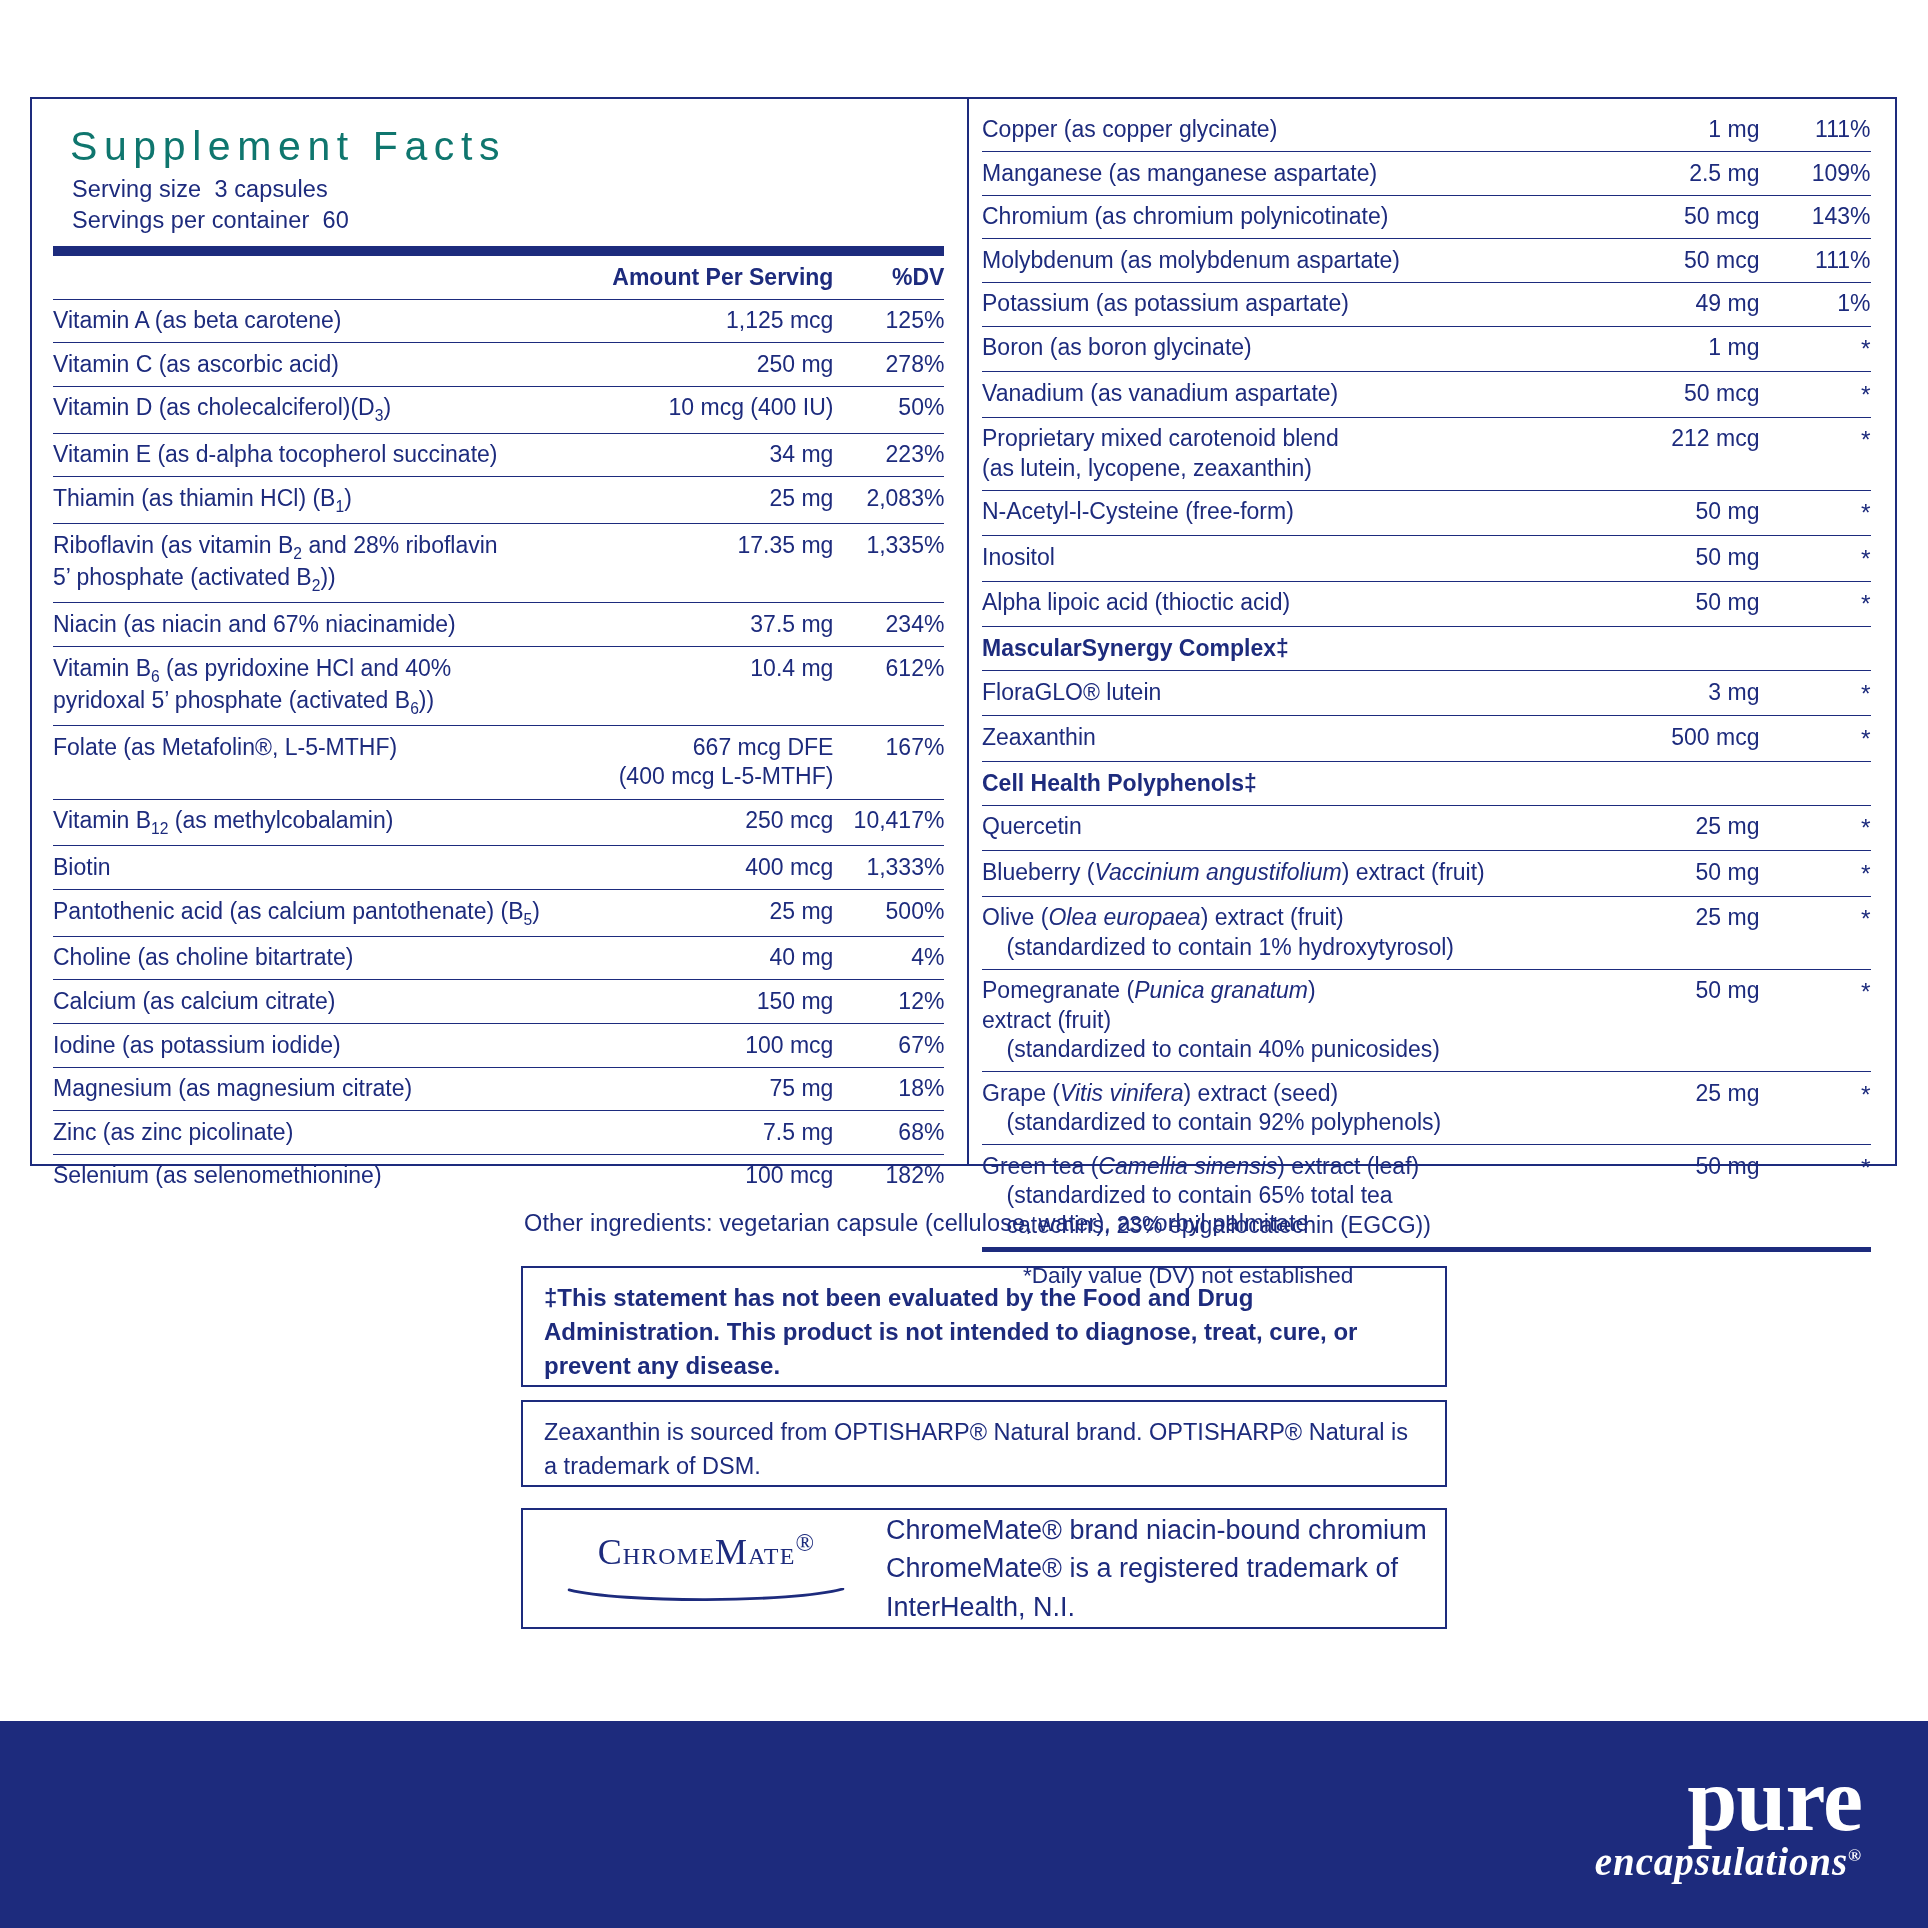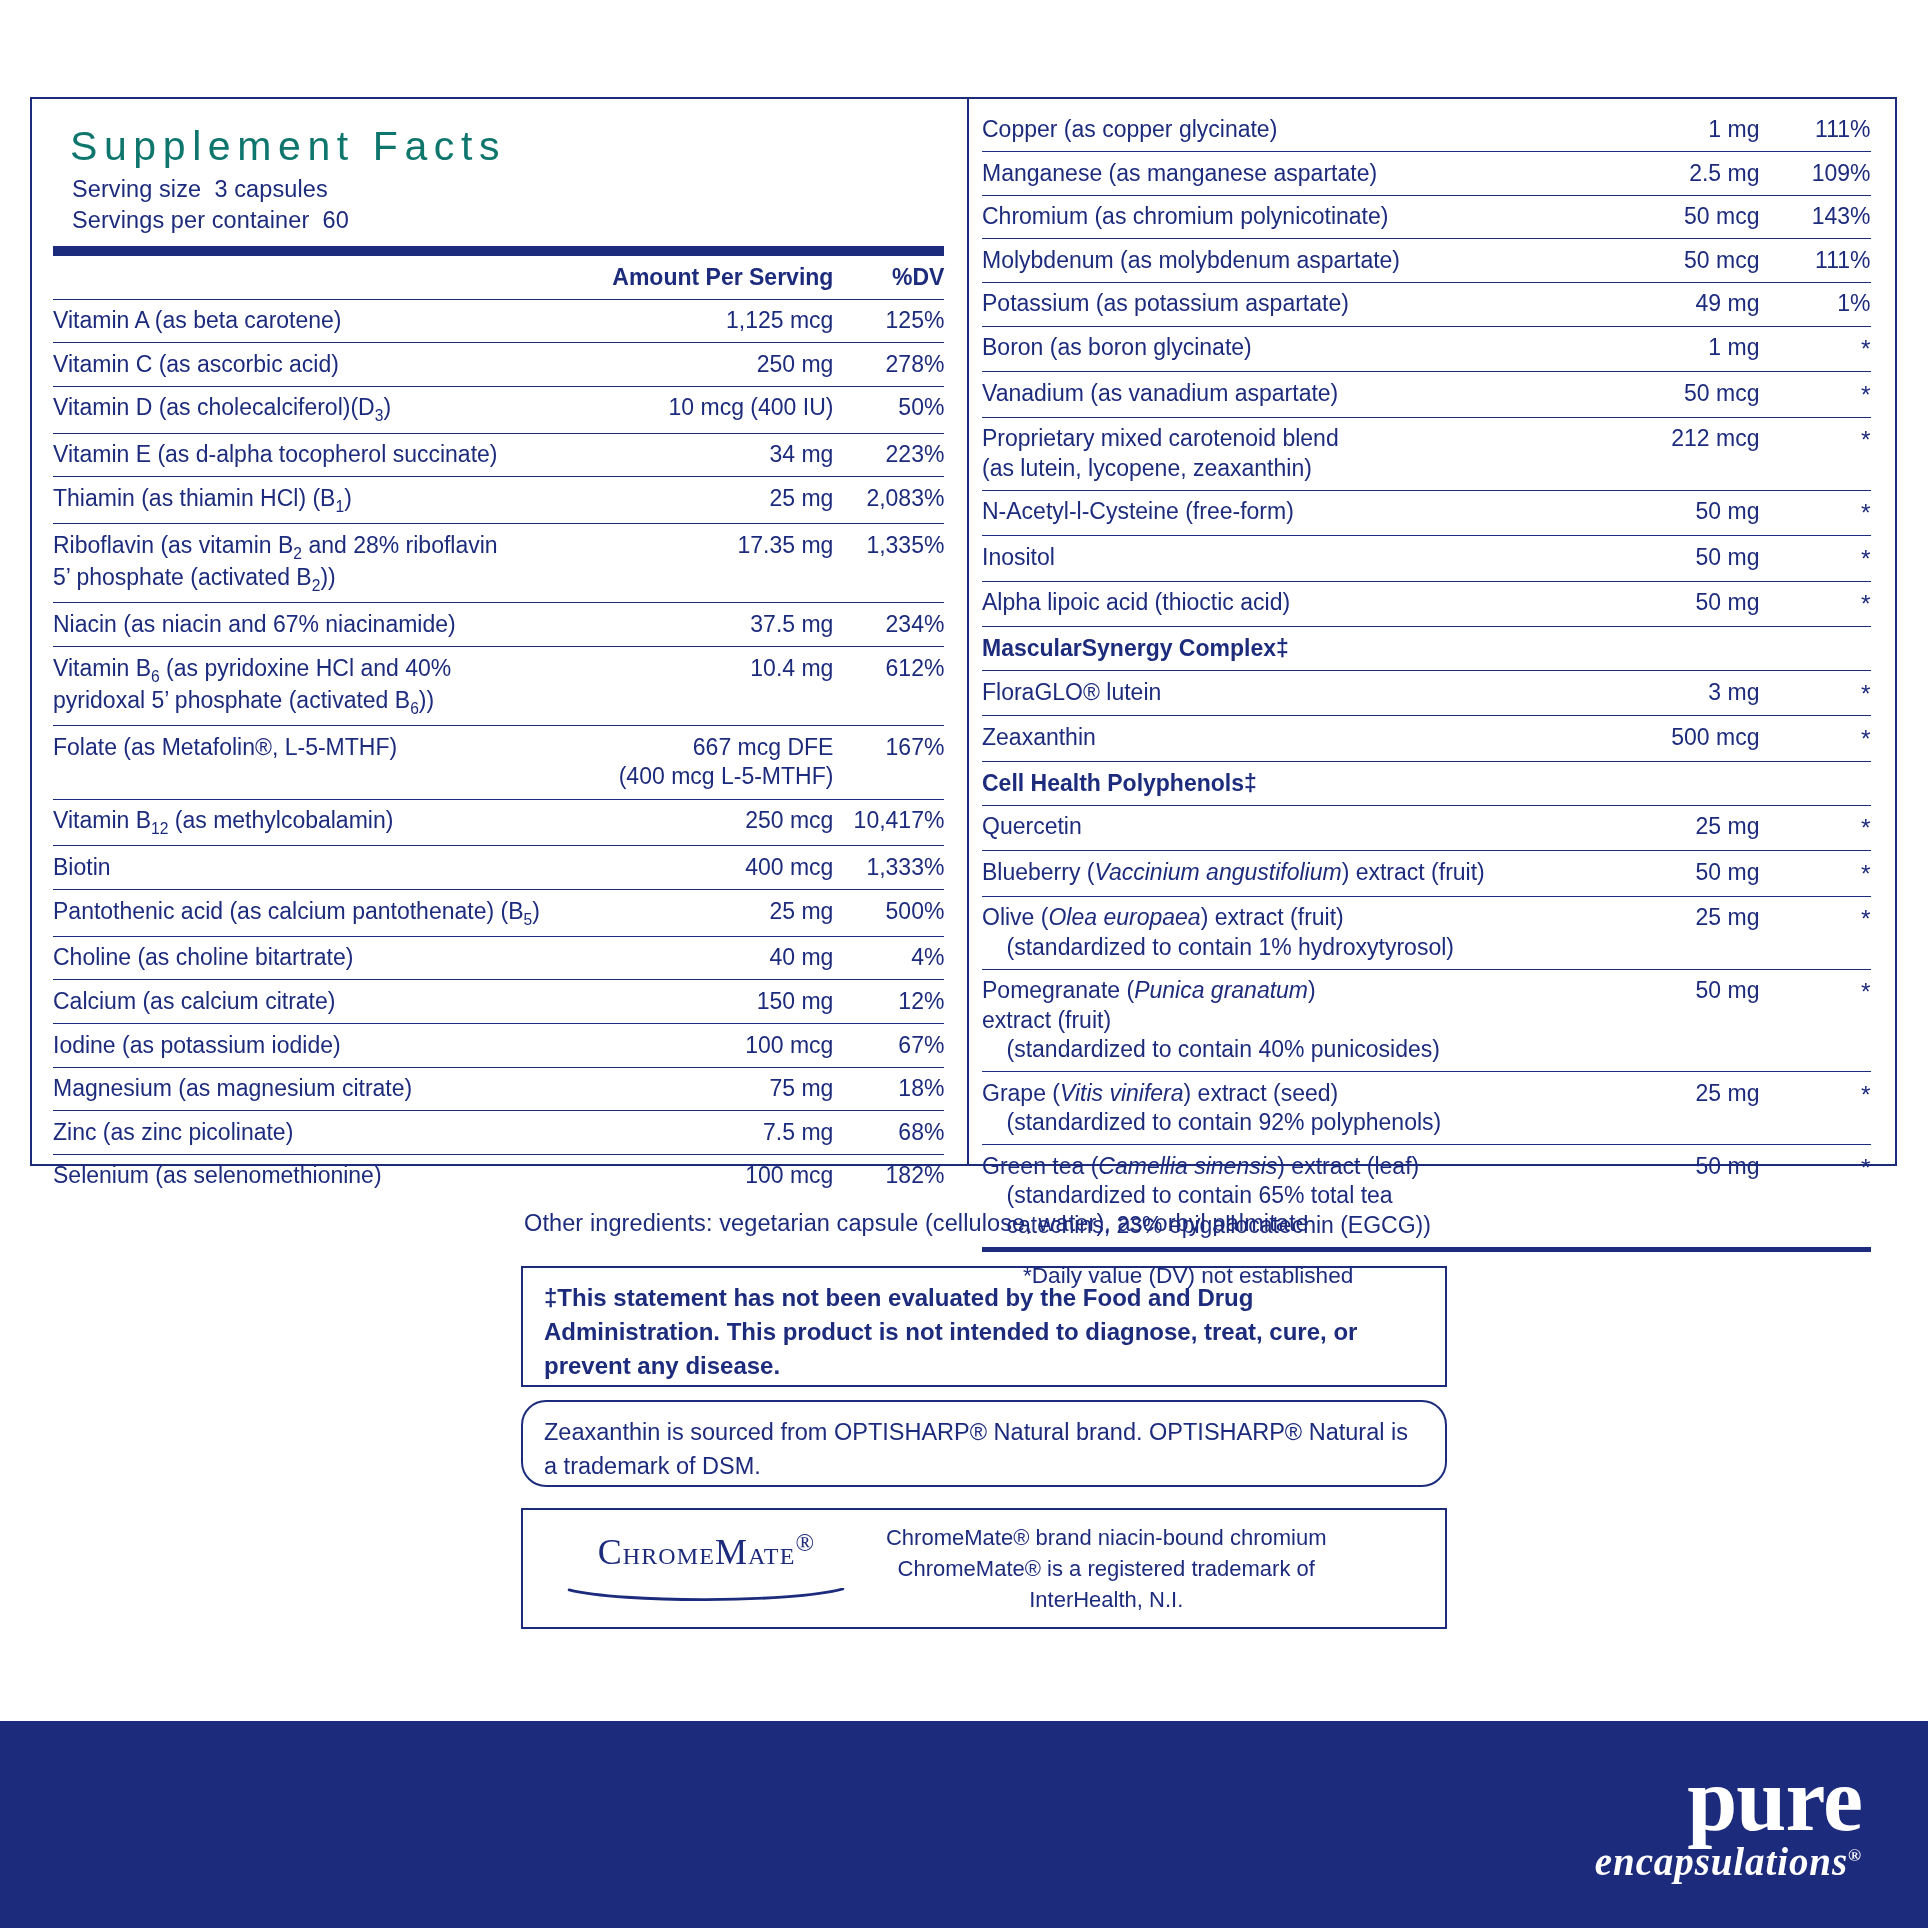--- a/index.html
+++ b/index.html
@@ -141,21 +141,20 @@
     font-size: 24px;
     line-height: 1.42;
   }
   #box-zeaxanthin {
     left: 521px;
     top: 1400px;
     width: 926px;
     height: 87px;
     padding: 13px 19px 0 21px;
     line-height: 1.45;
-    border-radius: 25px;
   }
   #box-chromemate {
     left: 521px;
     top: 1508px;
     width: 926px;
     height: 121px;
     padding: 0;
     display: flex;
     align-items: center;
   }
@@ -170,24 +169,23 @@
     font-size: 36px;
     letter-spacing: 1.1px;
     color: #1d2b7d;
   }
   .cm-logo-text .small { font-size: 24px; }
   .cm-swoosh {
     margin-top: 1.9px;
     height: 15px;
   }
   .cm-text {
-    font-size: 22px;
+    font-size: 27px;
     line-height: 1.42;
     padding-left: 5.6px;
-    text-align: center;
   }
 
   
   .brandbar {
     position: absolute;
     left: 0;
     bottom: 0;
     width: 1928px;
     height: 207px;
     background: #1d2b7d;

